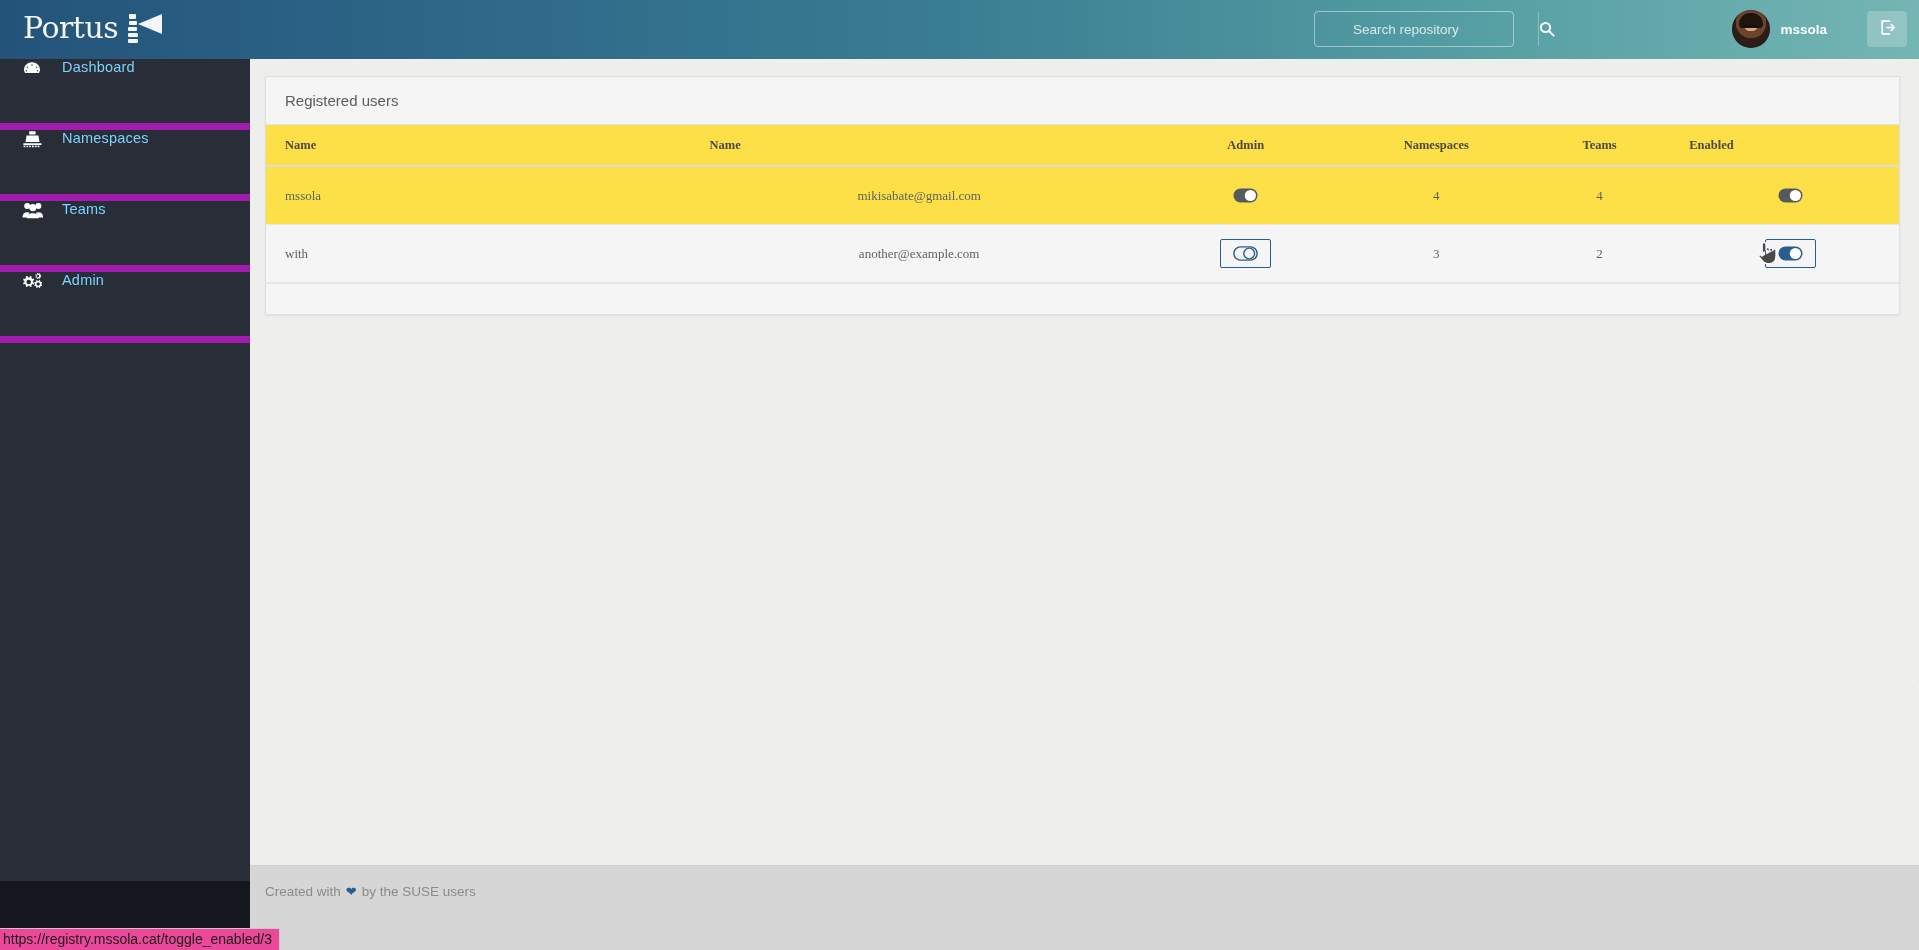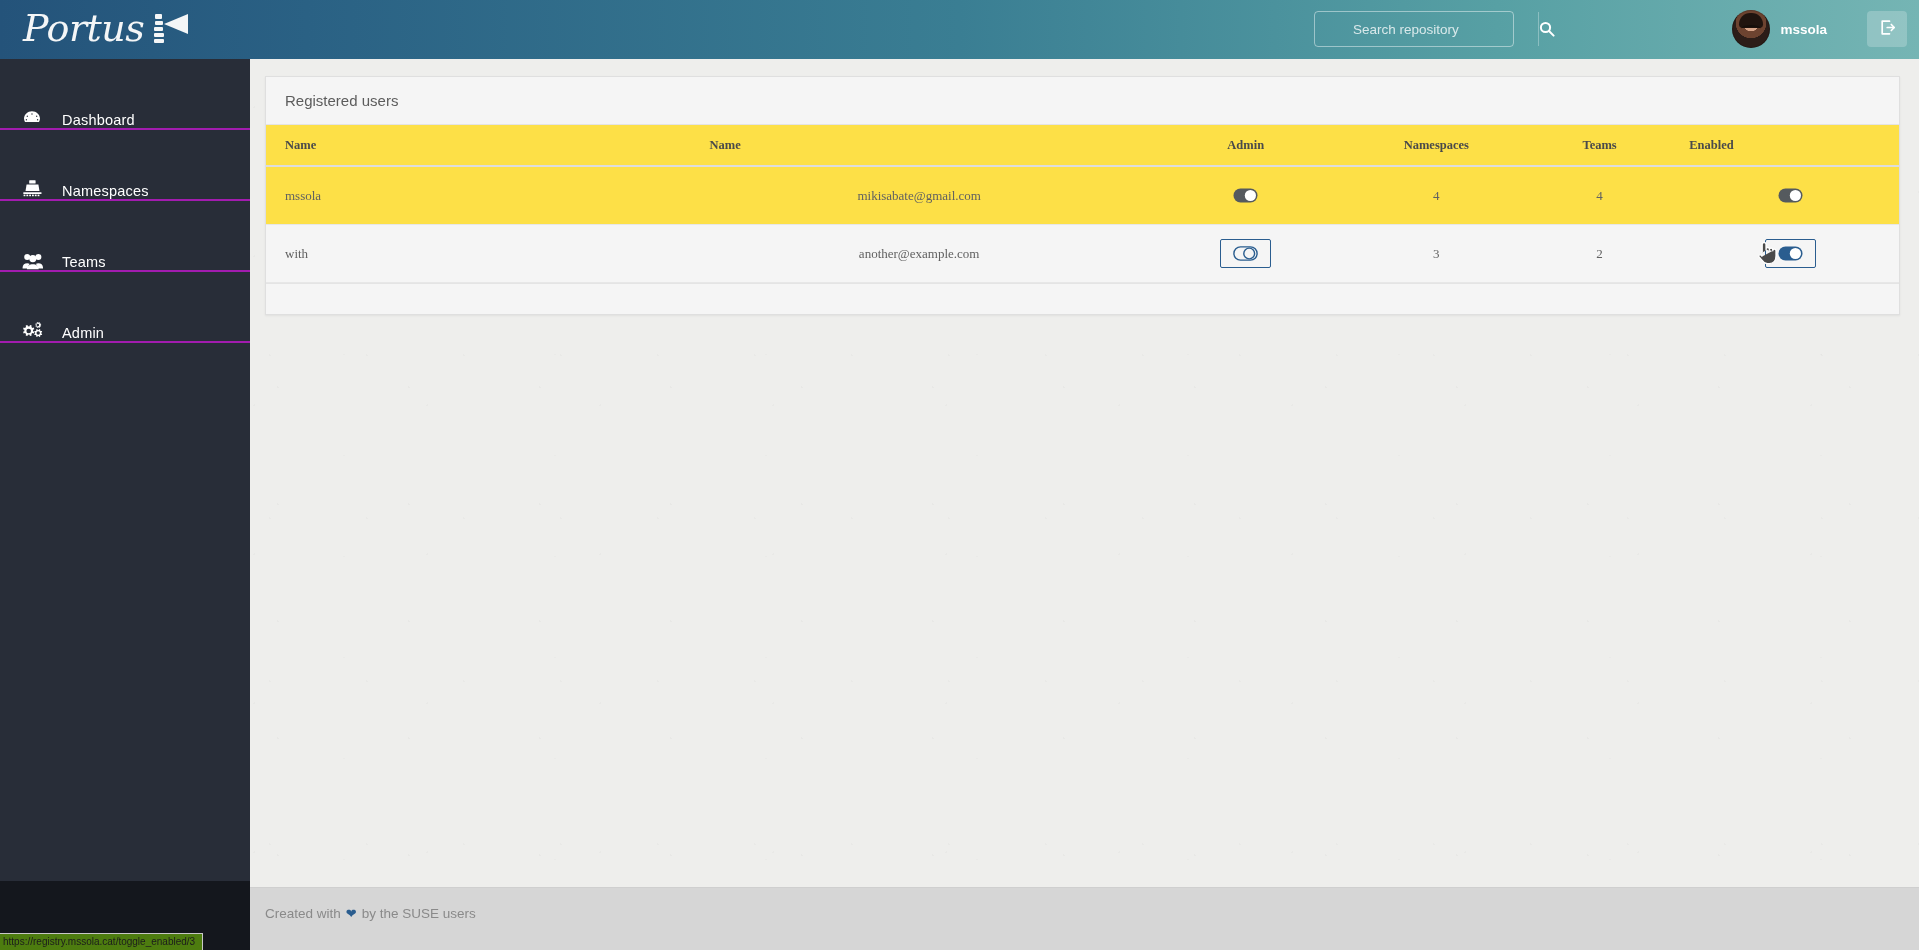--- a/index.html
+++ b/index.html
@@ -30,22 +30,21 @@
     background: linear-gradient(to right, #24537a 0%, #2a6184 16%, #3a7e93 50%, #57a0a4 78%, #75b5b4 100%);
     z-index: 30;
   }
   .logo {
     position: absolute; left: 23px; top: 5px;
     height: 48px; display: flex; align-items: center; gap: 8px;
     text-decoration: none;
   }
   .logo-word {
     font-family: "DejaVu Serif", serif;
-    font-style: italic;
-    font-size: 38px;
+    font-size: 30px;
     color: #f4f6f7;
     letter-spacing: -0.5px;
     line-height: 1;
     position: relative; top: -1px;
   }
   .logo-mark { position: relative; width: 36px; height: 34px; }
   .logo-mark .beam {
     position: absolute; left: 12px; top: 2px;
     width: 0; height: 0;
     border-top: 10px solid transparent;
@@ -120,24 +119,24 @@
     cursor: pointer;
   }
 
   
   .sidebar {
     position: absolute; left: 0; top: 59px; width: 250px; bottom: 0;
     background: #282d38;
     z-index: 20;
   }
   .nav-item {
-    display: flex; align-items: flex-end;
+    display: flex; align-items: flex-start;
     height: 71px; padding-left: 22px;
-    border-bottom: 2px solid #a21caf;
-    color: #ffffff;
+    border-bottom: 7px solid #a21caf;
+    color: #7dd3fc;
     font-size: 14.5px;
     text-decoration: none;
     cursor: pointer;
   }
   .nav-icon {
     width: 34px; min-width: 34px; display: flex; align-items: center; justify-content: flex-start;
   }
   .nav-label { padding-left: 6px; letter-spacing: 0.2px; }
 
   
@@ -203,45 +202,45 @@
     background: none; border: 1px solid transparent; border-radius: 2px;
     padding: 6px 12px; cursor: pointer; line-height: 0;
   }
   .toggle-btn.focused { border-color: #2a5d8f; }
   .toggle-on-dark  { color: #555a5e; }
   .toggle-outline  { color: #2a5d8f; }
   .toggle-on-blue  { color: #2a5d8f; }
 
   
   .footer {
-    position: absolute; left: 250px; right: 0; bottom: 0; height: 63px;
+    position: absolute; left: 250px; right: 0; bottom: 0; height: 85px;
     background: #d6d6d6;
     border-top: 1px solid #cfcfcf;
     display: flex; align-items: flex-start;
     padding: 18px 0 0 15px;
     z-index: 25;
   }
   .footer-text {
     font-size: 13.5px; color: #8a8a8a;
     display: flex; align-items: center; gap: 5px;
   }
   .footer-heart { color: #2a5d8f; font-size: 13px; position: relative; top: 0px; }
   .sidebar-footer {
     position: absolute; left: 0; bottom: 0; width: 250px; height: 69px;
     background: #14171d; z-index: 26;
   }
 
   
   .statusbar {
     position: absolute; left: 0; bottom: 0;
-    background: #4d7c0f;
+    background: #ec4899;
     border: 1px solid #c8c8c8;
     border-left: 0; border-bottom: 0;
     padding: 2px 7px 3px 3px;
-    font-size: 10px;
+    font-size: 14px;
     color: #1c1c1c;
     font-family: "Liberation Sans", sans-serif;
     z-index: 60;
     white-space: nowrap;
   }
 
   
   .cursor {
     position: absolute; z-index: 70;
     pointer-events: none;

